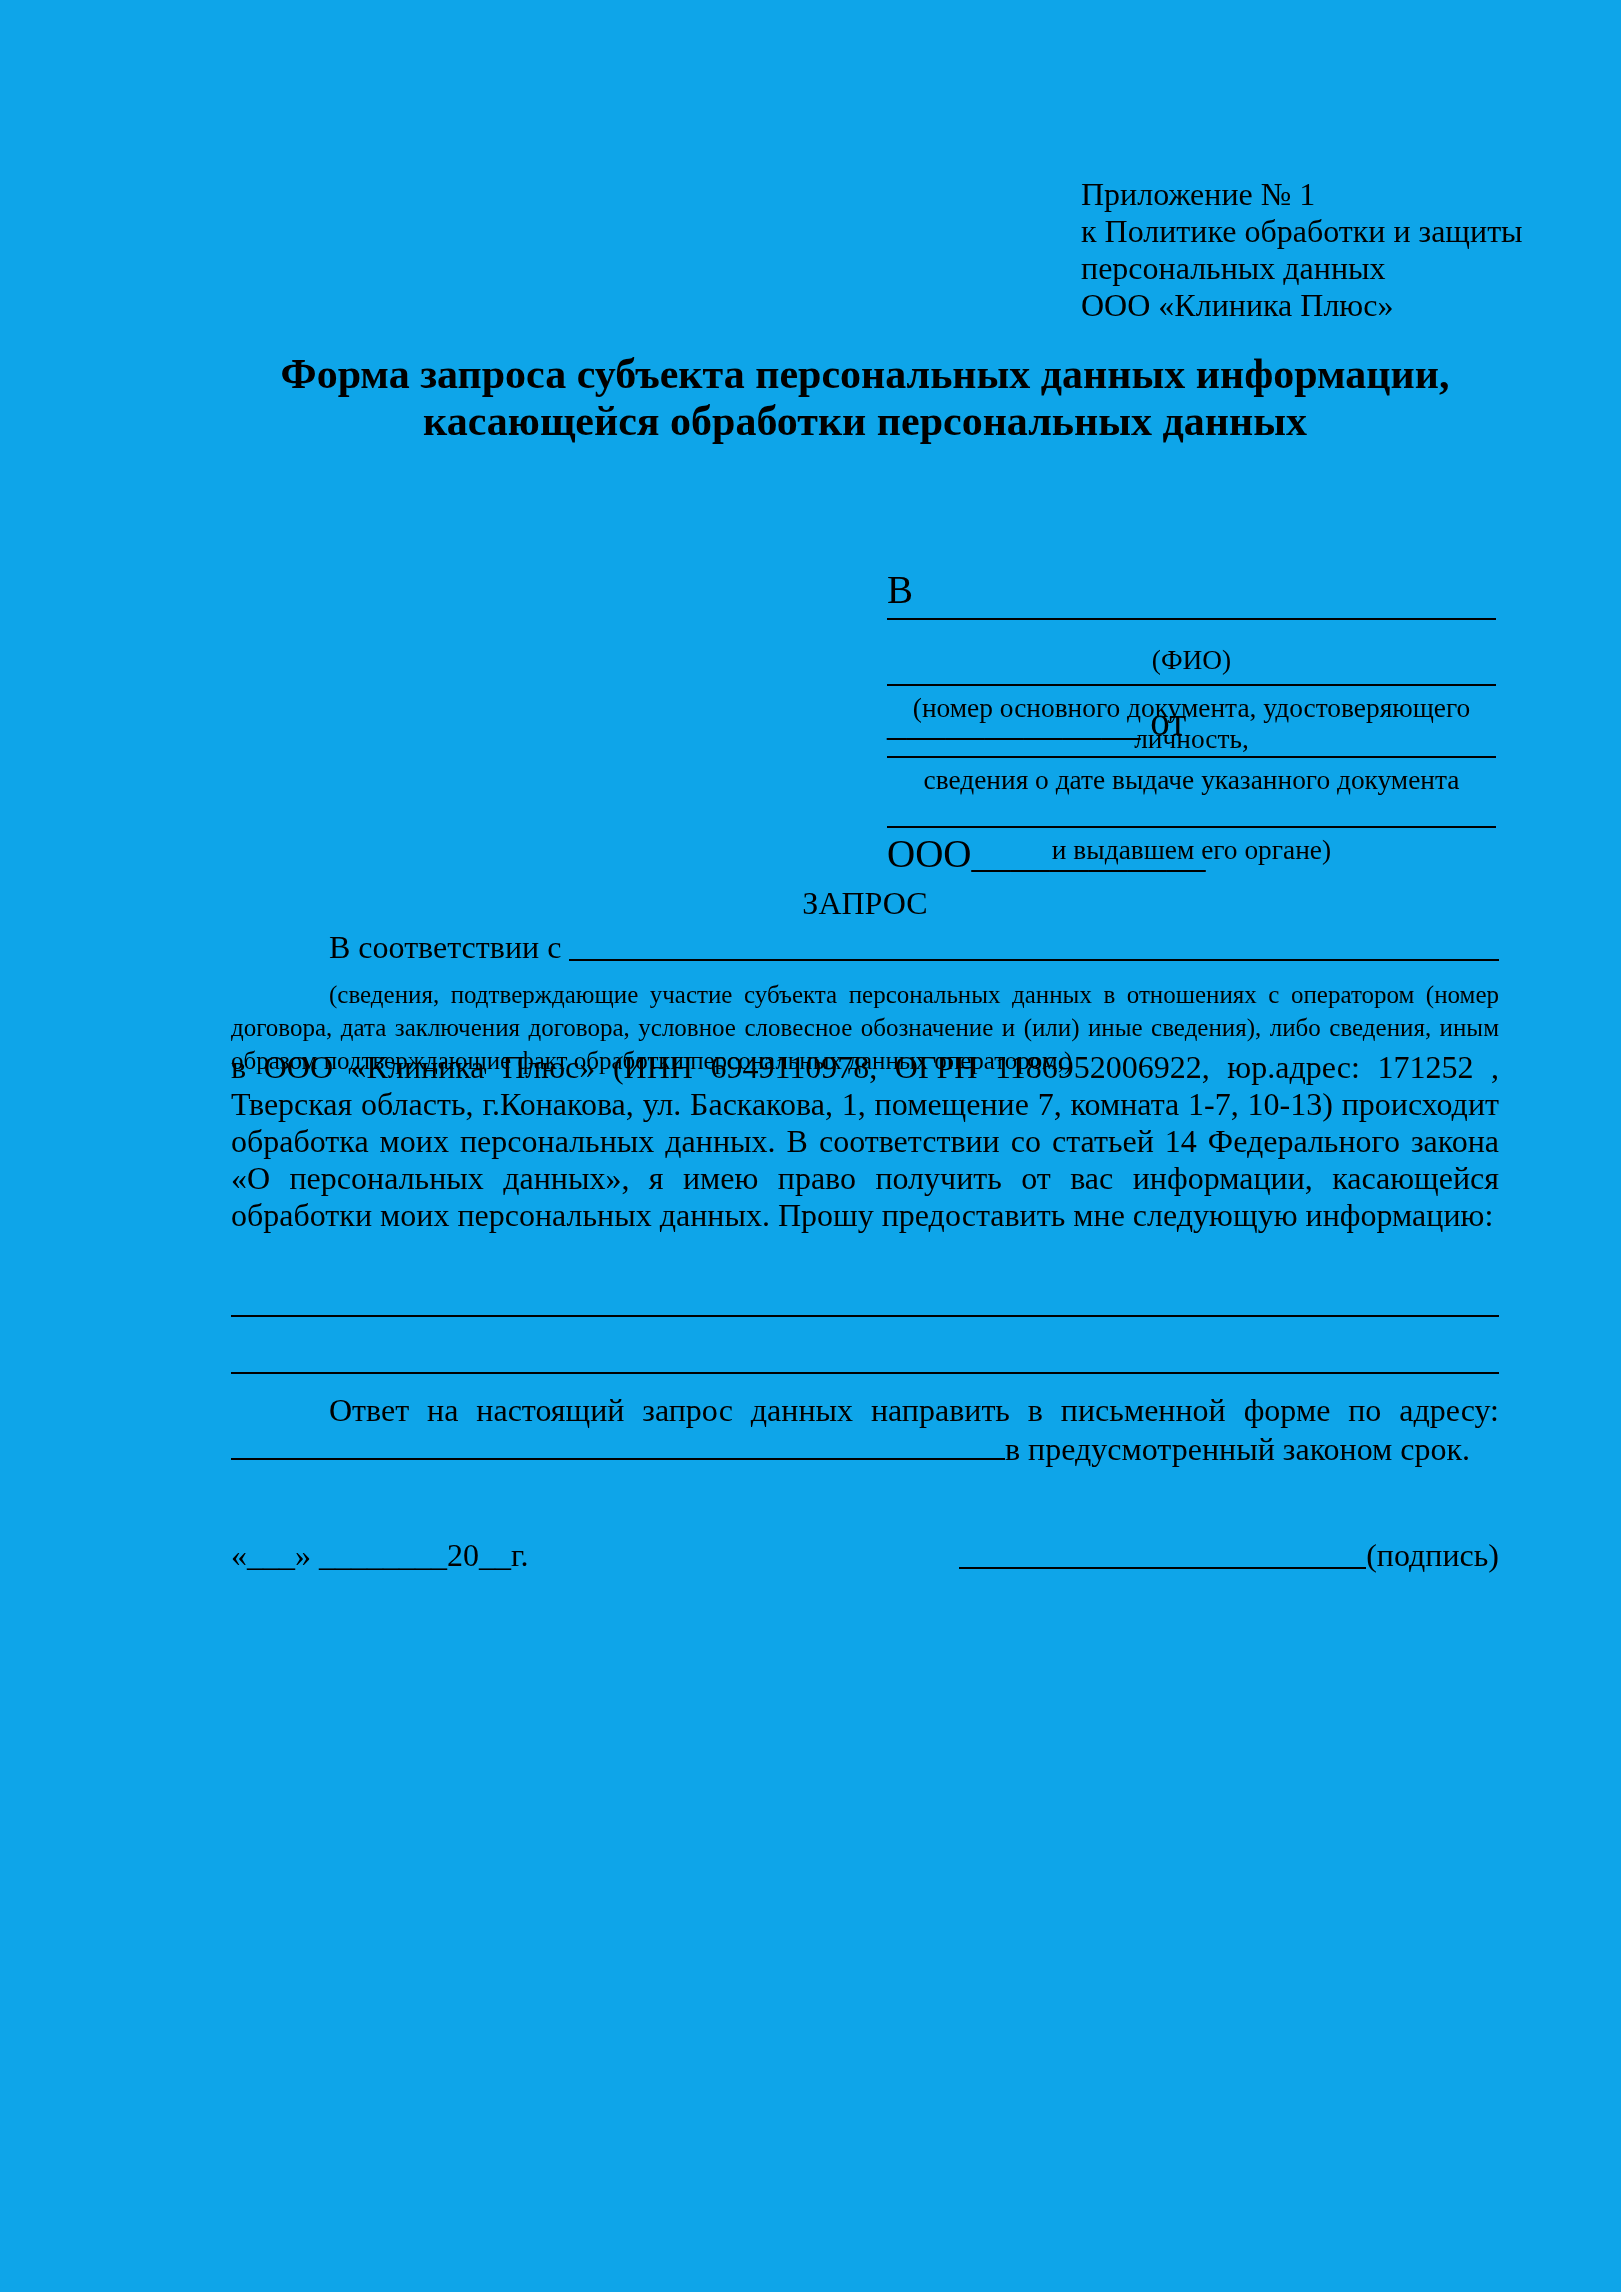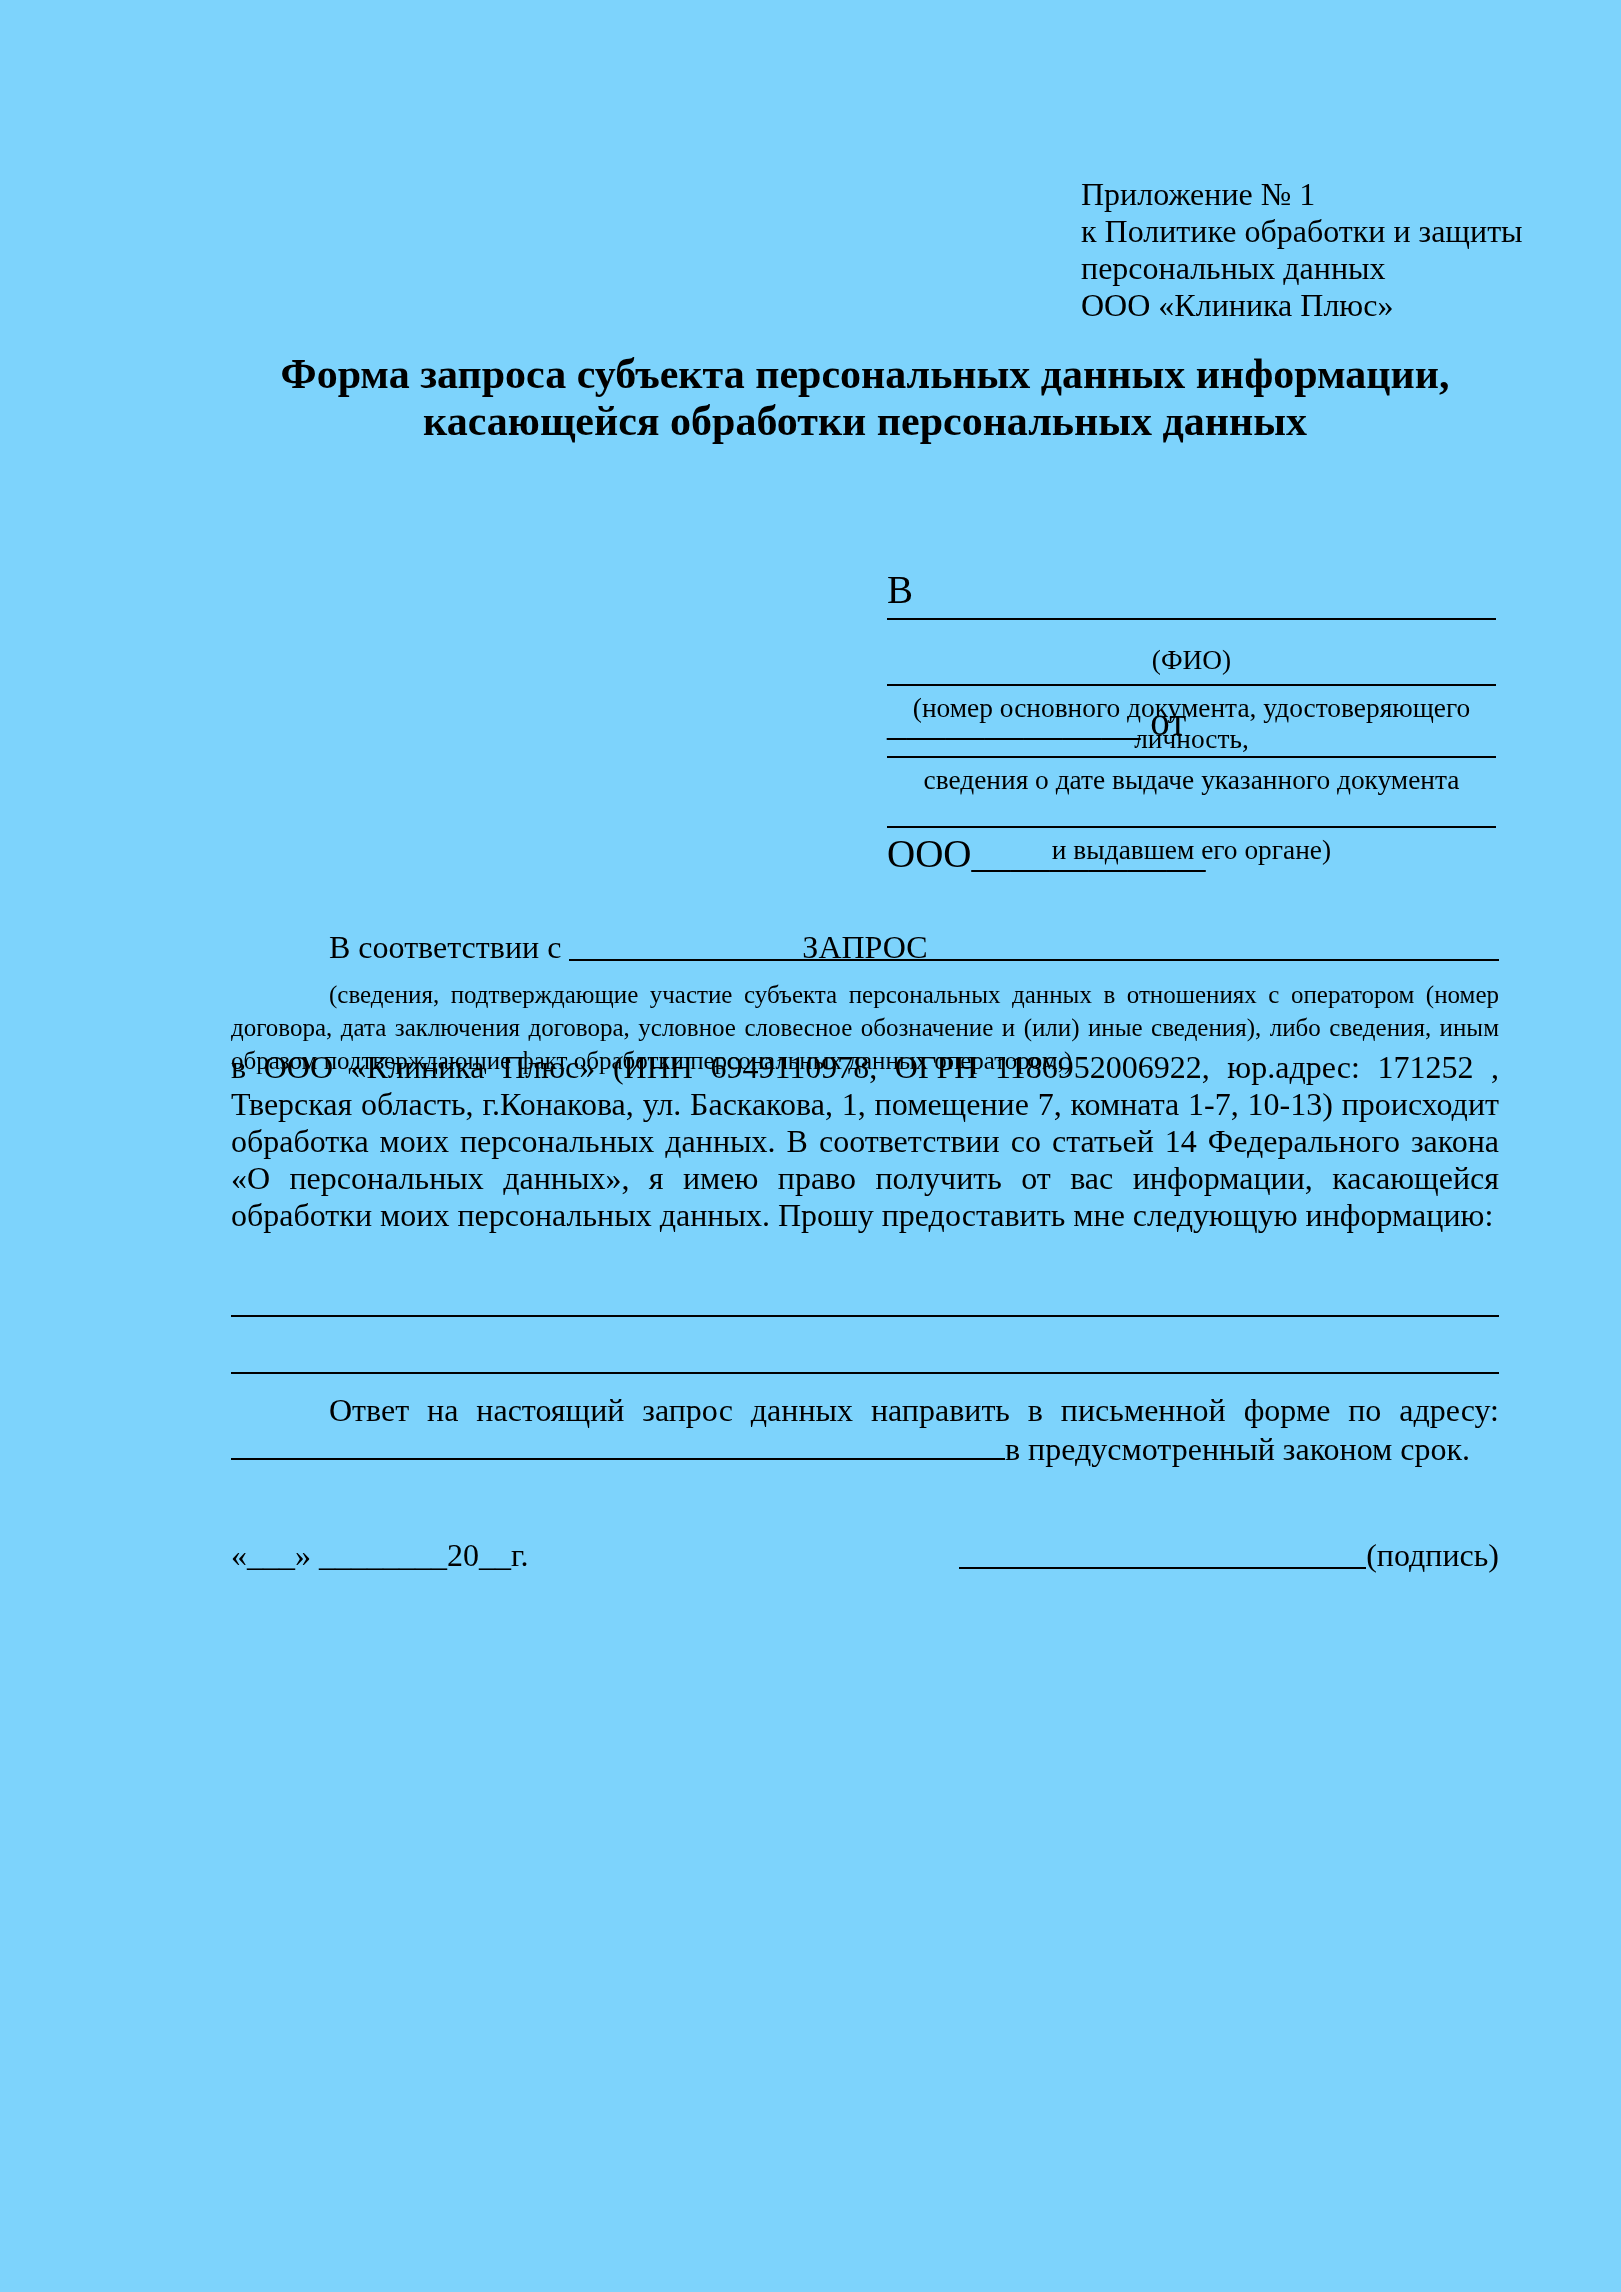--- a/index.html
+++ b/index.html
@@ -4,21 +4,21 @@
 <style>
   html, body {
     margin: 0;
     padding: 0;
     background: #ffffff;
   }
   .page {
     position: relative;
     width: 1621px;
     height: 2293px;
-    background: #7dd3fc;
+    background: #0ea5e9;
     color: #000000;
     font-family: "Liberation Serif", "DejaVu Serif", serif;
     overflow: hidden;
   }
   
   .header-block {
     position: absolute;
     left: 1081px;
     top: 176px;
     font-size: 32px;
@@ -63,21 +63,20 @@
   }
   
   .request-heading {
     position: absolute;
     left: 231px;
     top: 885px;
     width: 1268px;
     text-align: center;
     font-size: 32px;
     line-height: 37px;
-    margin-top: 44px;
   }
   .intro-line {
     position: absolute;
     left: 231px;
     top: 929px;
     width: 1268px;
     display: flex;
     font-size: 32px;
     line-height: 37px;
   }

